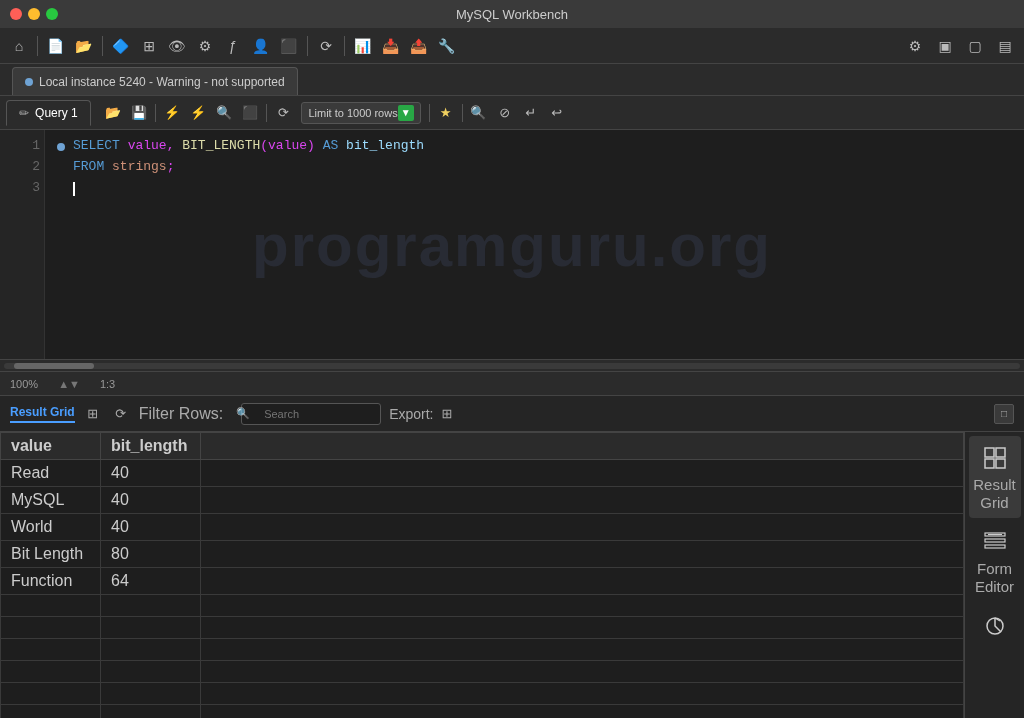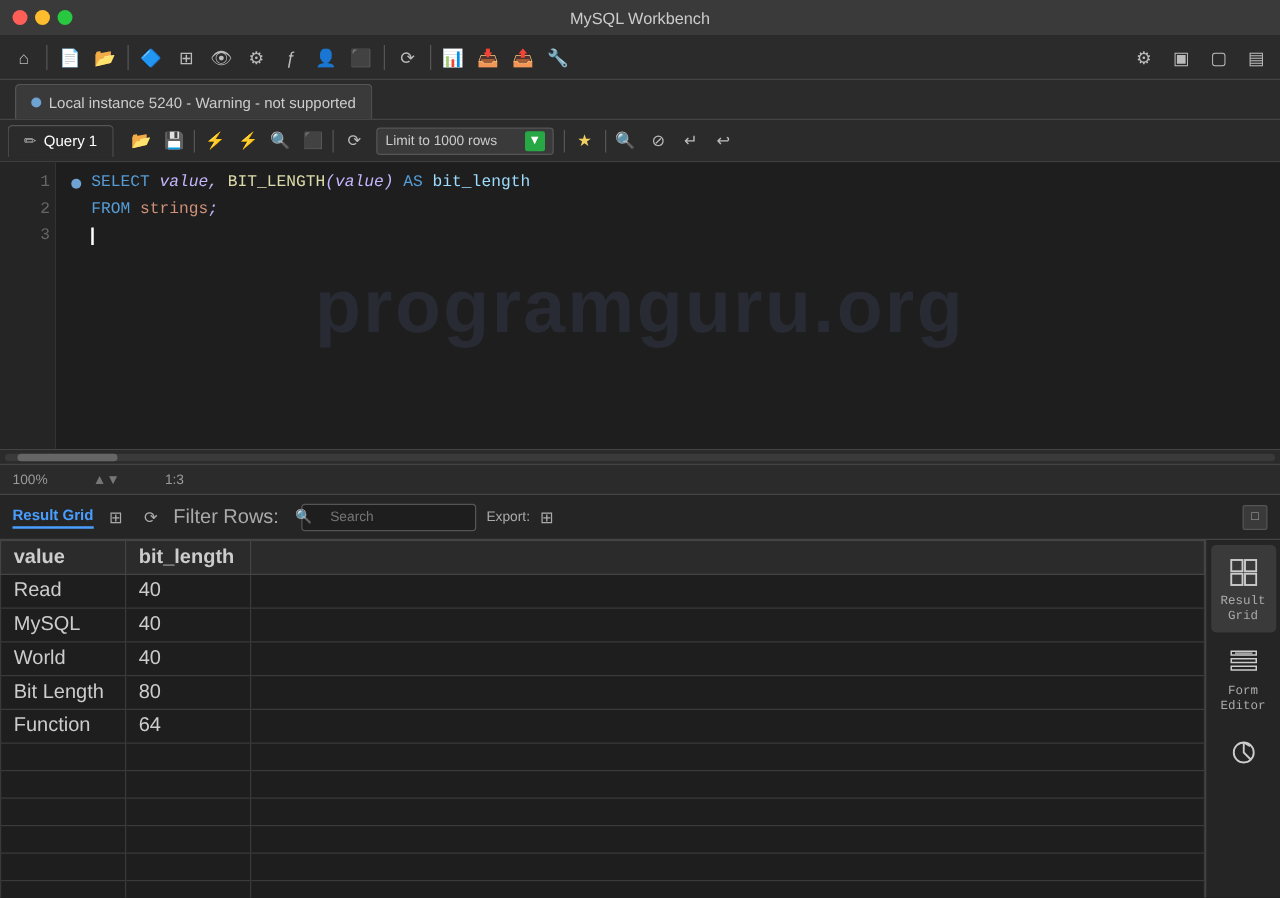--- a/index.html
+++ b/index.html
@@ -198,21 +198,21 @@
     .line-dot {
       width: 8px;
       height: 8px;
       background: #6fa3d4;
       border-radius: 50%;
       margin-right: 8px;
       flex-shrink: 0;
     }
     .sql-keyword { color: #569cd6; font-family: Liberation Mono, monospace; }
     .sql-function { color: #dcdcaa; }
-    .sql-text { color: #c4b5fd; font-style: italic; }
+    .sql-text { color: #d946ef; }
     .sql-alias { color: #9cdcfe; }
     .sql-table { color: #ce9178; }
     .sql-cursor {
       display: inline-block;
       width: 2px;
       height: 14px;
       background: #fff;
       animation: blink 1s step-end infinite;
       vertical-align: middle;
     }
@@ -245,21 +245,21 @@
       border-radius: 3px;
     }
 
     
     #editor-status {
       height: 24px;
       background: #2b2b2b;
       display: flex;
       align-items: center;
       padding: 0 10px;
-      gap: 36px;
+      gap: 20px;
       border-bottom: 1px solid #444;
       font-size: 11px;
       color: #999;
     }
     .watermark {
       position: absolute;
       top: 50%;
       left: 50%;
       transform: translate(-50%, -50%);
       font-size: 60px;
@@ -318,21 +318,21 @@
       display: flex;
       align-items: center;
     }
     .search-icon-small {
       position: absolute;
       left: 5px;
       color: #777;
       font-size: 11px;
     }
     #export-label {
-      font-size: 11px;
+      font-size: 14px;
       color: #aaa;
     }
     .export-icon {
       color: #aaa;
       font-size: 13px;
       cursor: pointer;
     }
     .result-toolbar-right {
       margin-left: auto;
       display: flex;
@@ -418,25 +418,24 @@
     .sidebar-tool-icon {
       width: 28px;
       height: 28px;
       display: flex;
       align-items: center;
       justify-content: center;
       color: #ccc;
       font-size: 18px;
     }
     .sidebar-tool-label {
-      font-size: 10px;
+      font-size: 15px;
       color: #aaa;
       text-align: center;
       line-height: 1.2;
-      font-family: Liberation Mono, monospace;
     }
 
     
     #bottom-bar {
       height: 30px;
       background: #252525;
       display: flex;
       align-items: center;
       padding: 0 10px;
       border-top: 1px solid #444;
@@ -550,21 +549,21 @@
   &nbsp;&nbsp;
   <div class="toolbar-btn">📂</div>
   <div class="toolbar-btn">💾</div>
   <div class="toolbar-sep"></div>
   <div class="toolbar-btn" style="color:#f0a030;">⚡</div>
   <div class="toolbar-btn" style="color:#f0a030;">⚡</div>
   <div class="toolbar-btn">🔍</div>
   <div class="toolbar-btn" style="color:#e05252;">⬛</div>
   <div class="toolbar-sep"></div>
   <div class="toolbar-btn">⟳</div>
-  <div style="display:flex;align-items:center;background:#3a3a3a;border:1px solid #555;border-radius:3px;height:22px;padding:0 6px;margin:0 4px;gap:22px;">
+  <div style="display:flex;align-items:center;background:#3a3a3a;border:1px solid #555;border-radius:3px;height:22px;padding:0 6px;margin:0 4px;gap:0;">
     <span style="font-size:11px;color:#ccc;">Limit to 1000 rows</span>
     <div class="limit-arrow">▼</div>
   </div>
   <div class="toolbar-sep"></div>
   <div class="toolbar-btn" style="color:#f0d060;">★</div>
   <div class="toolbar-sep"></div>
   <div class="toolbar-btn">🔍</div>
   <div class="toolbar-btn">⊘</div>
   <div class="toolbar-btn">↵</div>
   <div class="toolbar-btn">↩</div>

